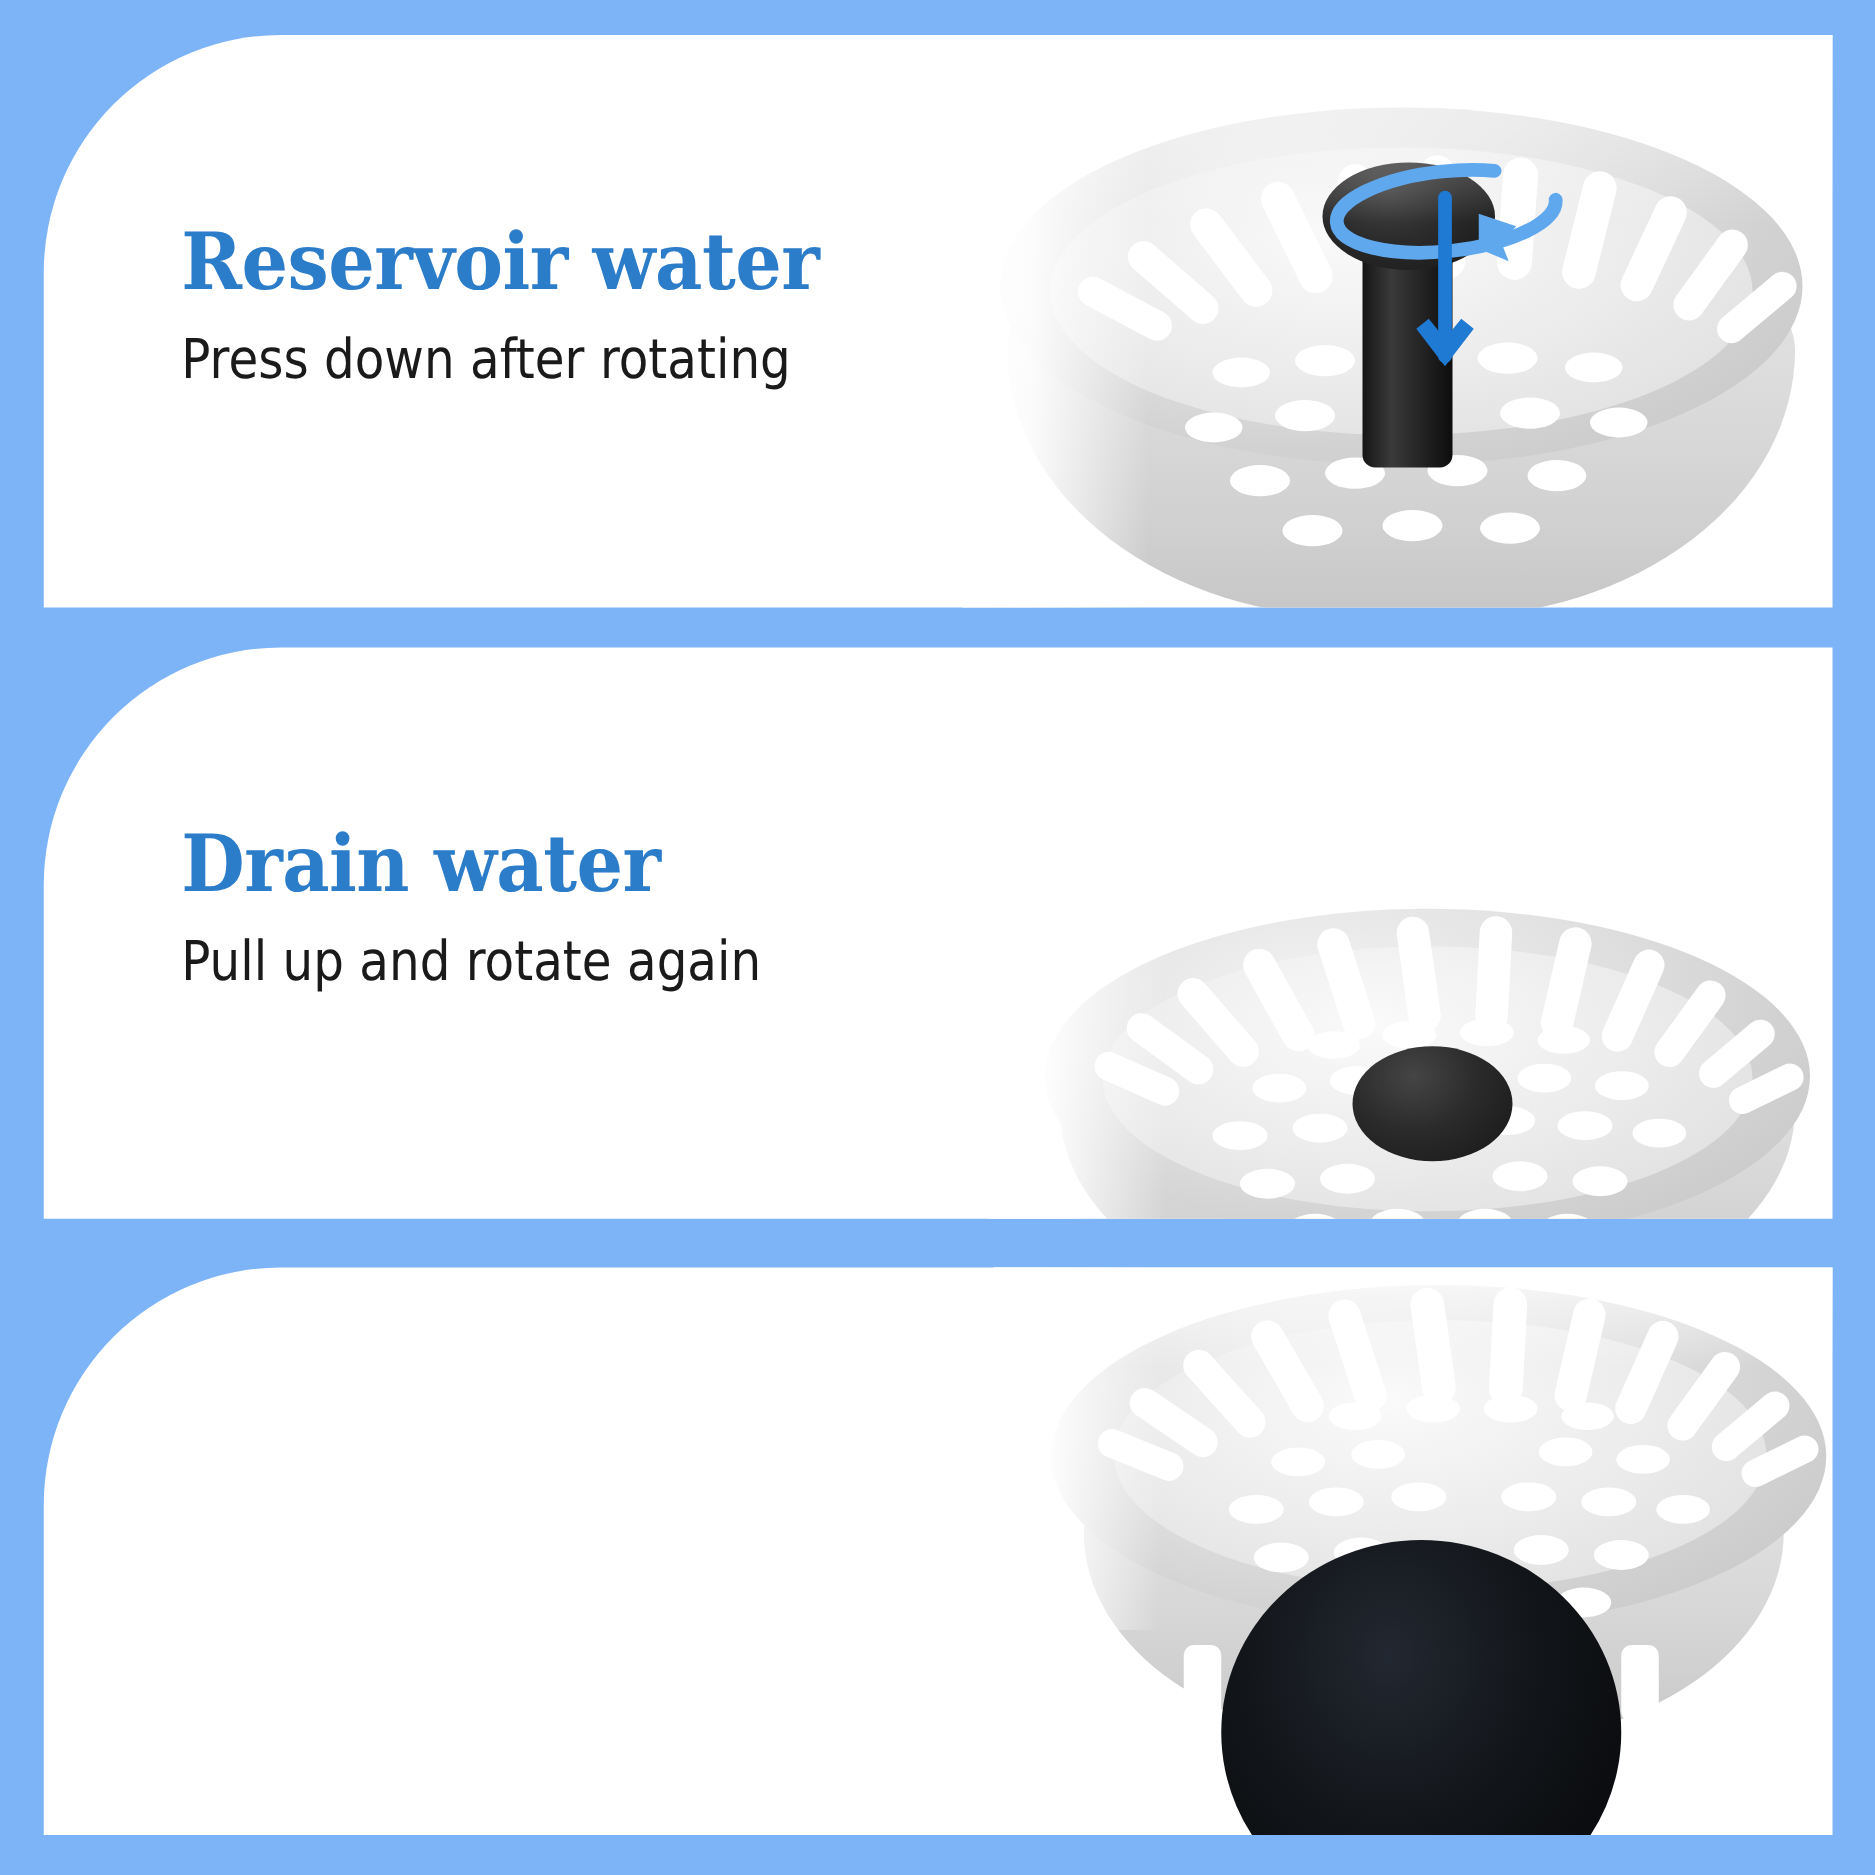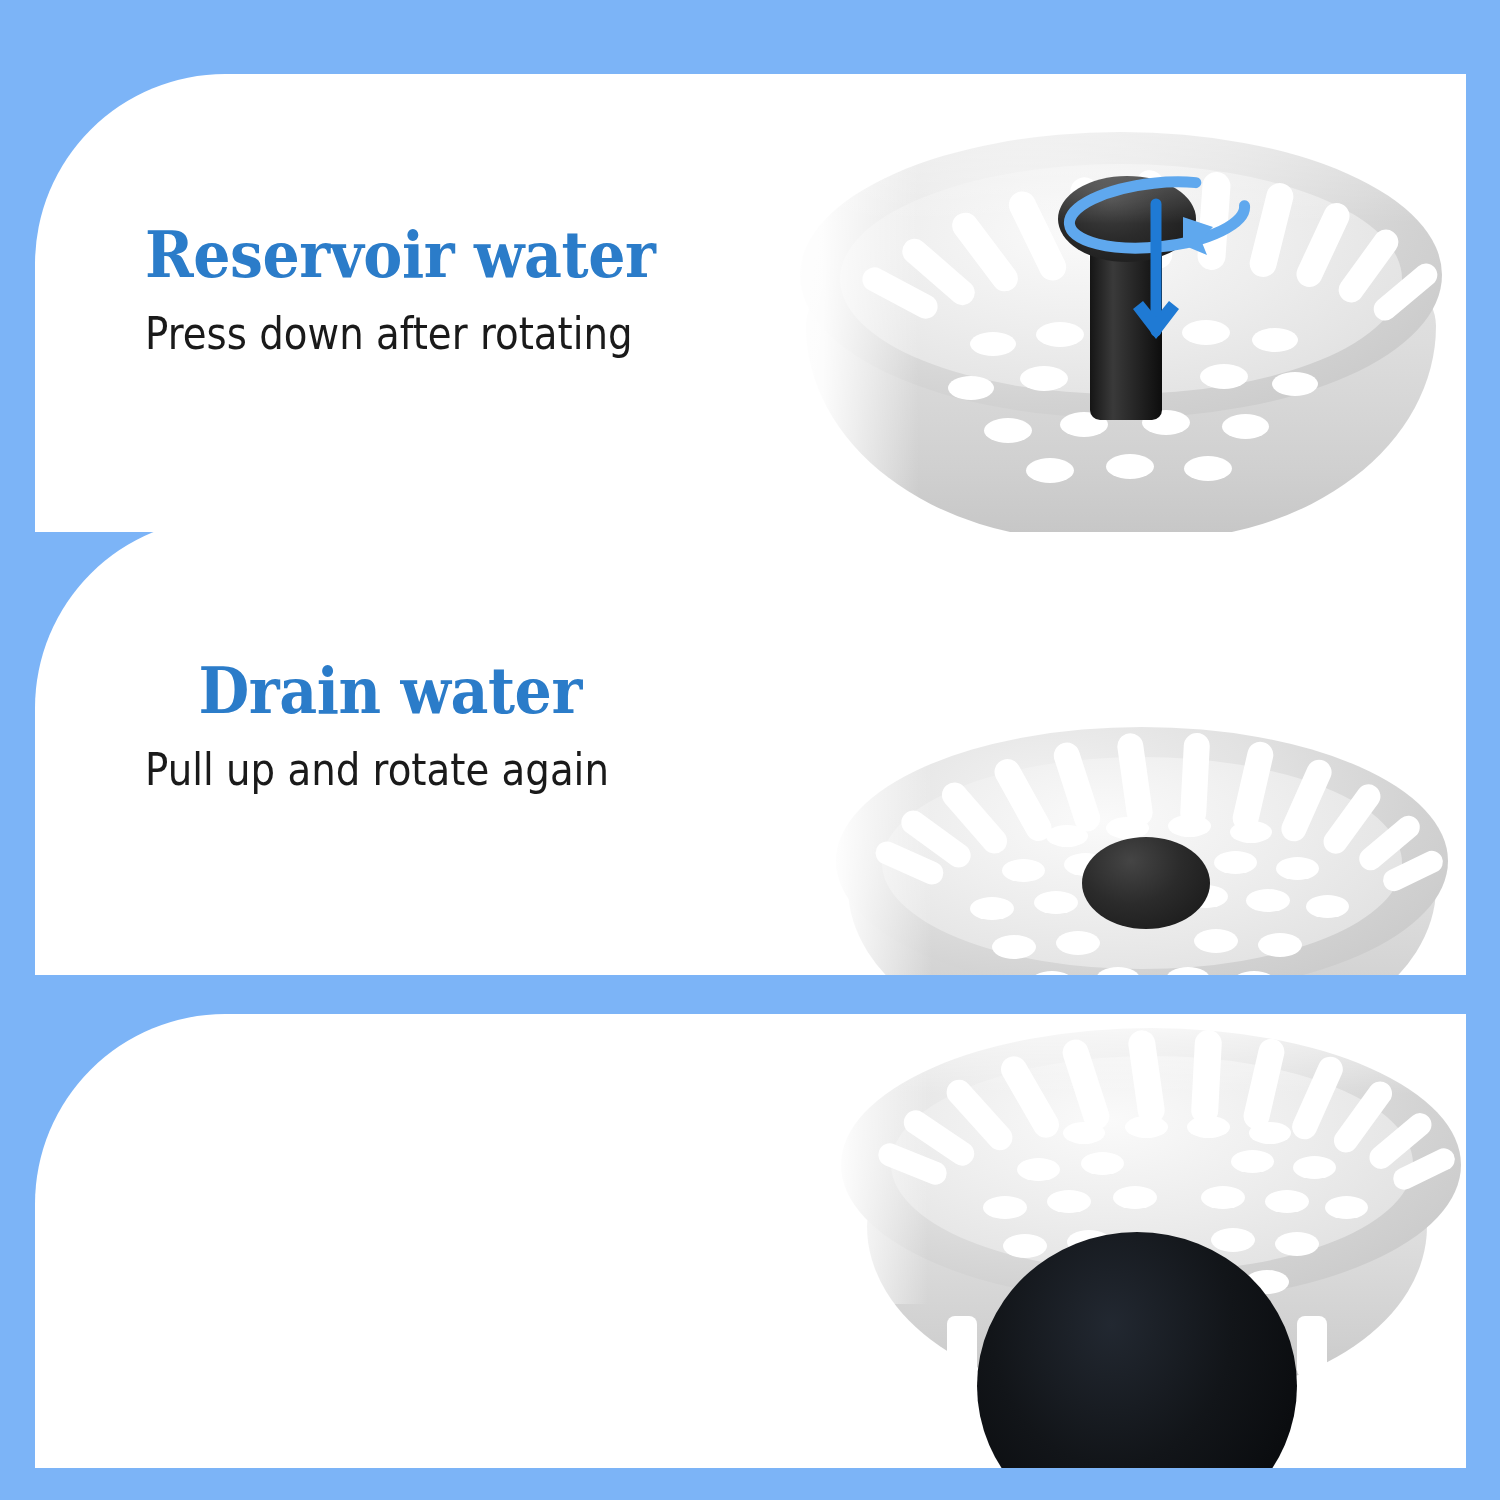--- a/index.html
+++ b/index.html
@@ -27,32 +27,32 @@
   
   .panel {
     position: absolute;
     left: 35px;
     width: 1431px;
     background: #FFFFFF;
     overflow: hidden;
     border-top-left-radius: 190px;
   }
 
-  #panel-1 { top: 28px;   height: 458px; margin-top: 46px; }
+  #panel-1 { top: 28px;   height: 458px; }
   #panel-2 { top: 518px;  height: 457px; }
   #panel-3 { top: 1014px; height: 454px; }
 
   
   .text-block {
     position: absolute;
     left: 110px;
     z-index: 6;
   }
   #panel-1 .text-block { top: 148px; }
-  #panel-2 .text-block { top: 140px; text-align: center; }
+  #panel-2 .text-block { top: 140px; }
   #panel-3 .text-block { top: 150px; }
 
   .headline {
     color: #2B7CC9;
     font-family: "DejaVu Serif", serif;
     font-weight: bold;
     font-size: 63px;
     letter-spacing: -0.5px;
     line-height: 1.05;
     white-space: nowrap;

